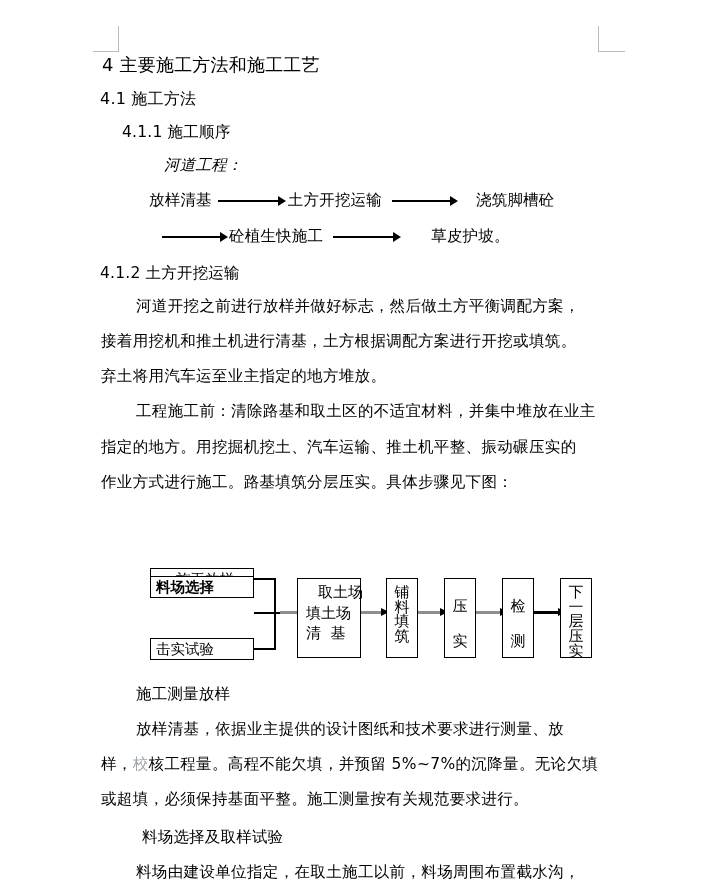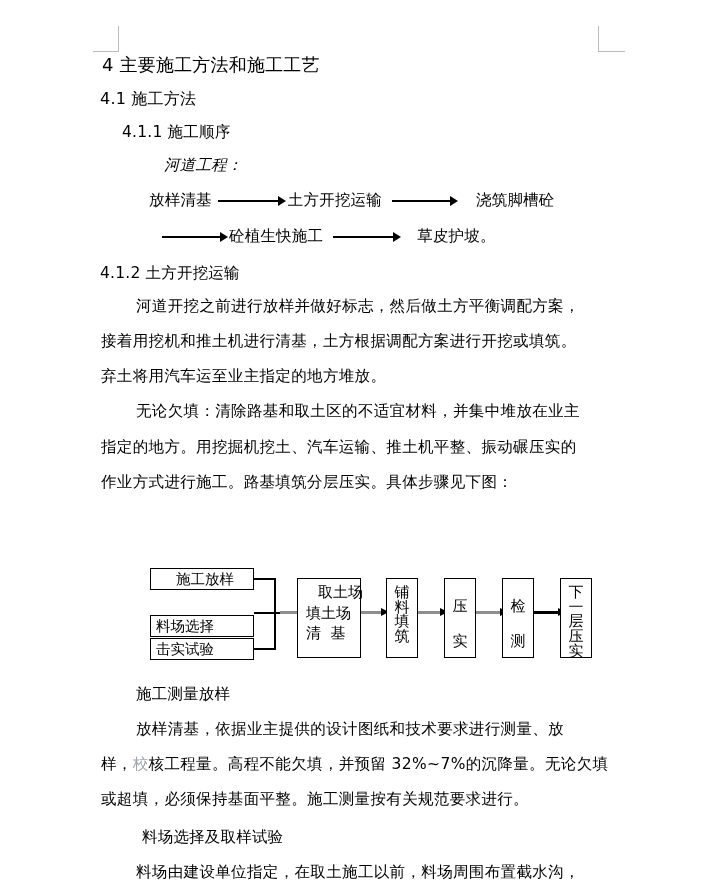--- a/index.html
+++ b/index.html
@@ -123,56 +123,56 @@
 
     <div class="ln h3" style="left:22px;top:122px;">4.1.1 施工顺序</div>
 
     <div class="ln body-t" style="left:64px;top:155px;font-style:italic;">河道工程：</div>
 
     <div class="ln body-t" style="left:49px;top:190px;">
       <span>放样清基</span><span class="arrow" style="width:68px;margin:0 2px 0 6px;"><span class="shaft" style="width:60px;"></span><span class="head" style="left:60px;"></span></span><span>土方开挖运输</span><span class="arrow" style="width:72px;margin:0 6px 0 10px;"><span class="shaft" style="width:58px;"></span><span class="head" style="left:58px;"></span></span><span style="margin-left:6px;">浇筑脚槽砼</span>
     </div>
 
     <div class="ln body-t" style="left:62px;top:226px;">
-      <span class="arrow" style="width:66px;margin:0 1px 0 0;"><span class="shaft" style="width:58px;"></span><span class="head" style="left:58px;"></span></span><span>砼植生快施工</span><span class="arrow" style="width:72px;margin:0 6px 0 10px;"><span class="shaft" style="width:60px;"></span><span class="head" style="left:60px;"></span></span><span style="margin-left:6px;">草皮护坡。</span>
+      <span class="arrow" style="width:66px;margin:0 1px 0 0;"><span class="shaft" style="width:58px;"></span><span class="head" style="left:58px;"></span></span><span>砼植生快施工</span><span class="arrow" style="width:72px;margin:0 6px 0 10px;"><span class="shaft" style="width:60px;"></span><span class="head" style="left:60px;"></span></span><span style="margin-left:20px;">草皮护坡。</span>
     </div>
 
     <div class="ln h3" style="left:0px;top:263px;">4.1.2 土方开挖运输</div>
 
     <div class="ln body-t just" style="left:36px;top:296px;">河道开挖之前进行放样并做好标志，然后做土方平衡调配方案，</div>
     <div class="ln body-t just" style="left:1px;top:331px;">接着用挖机和推土机进行清基，土方根据调配方案进行开挖或填筑。</div>
     <div class="ln body-t just" style="left:1px;top:366px;">弃土将用汽车运至业主指定的地方堆放。</div>
 
-    <div class="ln body-t just" style="left:36px;top:401px;">无论欠填：清除路基和取土区的不适宜材料，并集中堆放在业主</div>
+    <div class="ln body-t just" style="left:36px;top:401px;">工程施工前：清除路基和取土区的不适宜材料，并集中堆放在业主</div>
     <div class="ln body-t just" style="left:1px;top:437px;">指定的地方。用挖掘机挖土、汽车运输、推土机平整、振动碾压实的</div>
     <div class="ln body-t just" style="left:1px;top:472px;">作业方式进行施工。路基填筑分层压实。具体步骤见下图：</div>
 
     <div class="ln body-t" style="left:36px;top:684px;">施工测量放样</div>
 
     <div class="ln body-t just" style="left:36px;top:719px;">放样清基，依据业主提供的设计图纸和技术要求进行测量、放</div>
 
     <div class="ln body-t just" style="left:1px;top:754px;">
-      <span>样，</span><span class="spellmark">校</span><span>核工程量。高程不能欠填，并预留 32%~7%的沉降量。无论欠填</span>
+      <span>样，</span><span class="spellmark">校</span><span>核工程量。高程不能欠填，并预留 5%~7%的沉降量。无论欠填</span>
     </div>
 
     <div class="ln body-t just" style="left:1px;top:789px;">或超填，必须保持基面平整。施工测量按有关规范要求进行。</div>
 
     <div class="ln body-t" style="left:42px;top:827px;">料场选择及取样试验</div>
 
     <div class="ln body-t just" style="left:36px;top:862px;">料场由建设单位指定，在取土施工以前，料场周围布置截水沟，</div>
 
   </div>
 
   <div class="flow">
 
     <div class="fbox small" style="left:150px;top:568px;width:104px;height:22px;">
       <span class="ftxt" style="left:5px;top:3px;margin-left:20px;">施工放样</span>
     </div>
 
-    <div class="fbox small" style="left:150px;top:615px;width:104px;height:22px;">
+    <div class="fbox small" style="left:150px;top:576px;width:104px;height:22px;font-weight:bold;">
       <span class="ftxt" style="left:5px;top:3px;">料场选择</span>
     </div>
 
     <div class="fbox small" style="left:150px;top:638px;width:104px;height:22px;">
       <span class="ftxt" style="left:5px;top:3px;">击实试验</span>
     </div>
 
     <div class="ln-h" style="left:254px;top:578.4px;width:22px;"></div>
     <div class="ln-h" style="left:254px;top:612.4px;width:26px;"></div>
     <div class="ln-h" style="left:254px;top:648.4px;width:22px;"></div>

